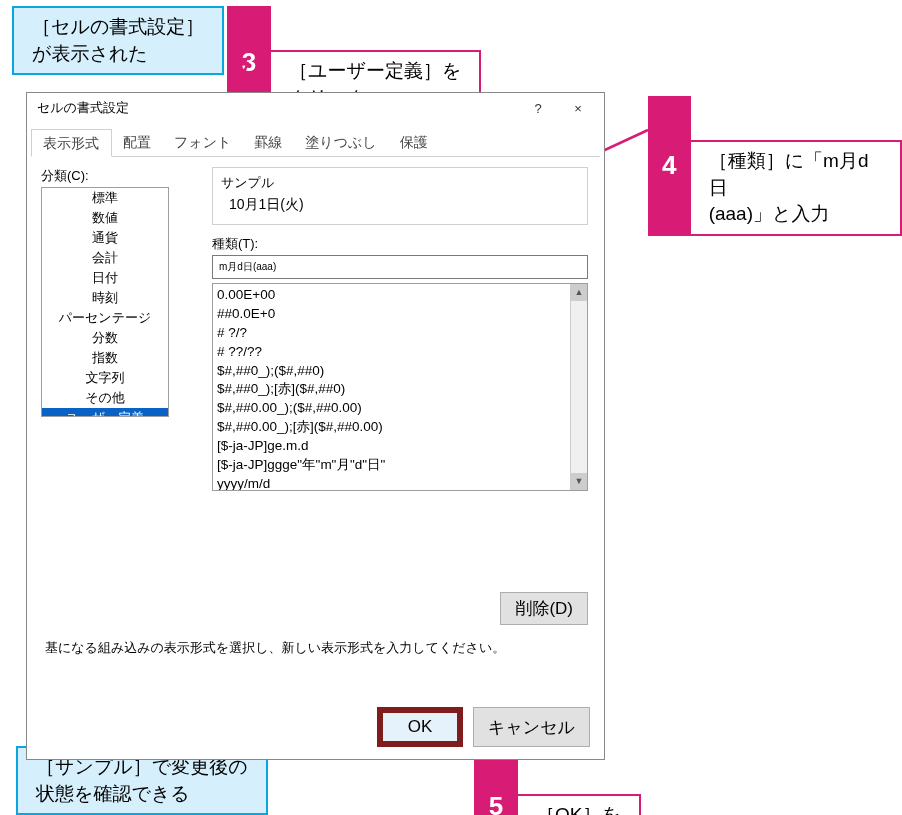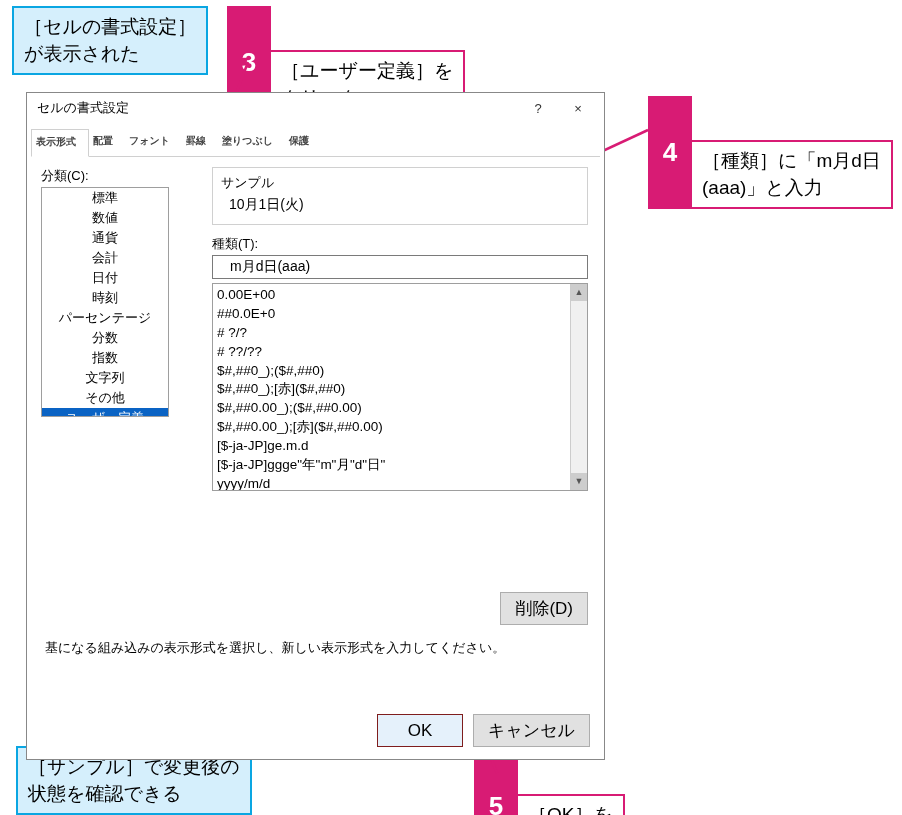--- a/index.html
+++ b/index.html
@@ -1,49 +1,49 @@
 <!DOCTYPE html>
 <html><head>
 <meta charset="utf-8">
 <style>
   *{box-sizing:border-box;}
   body{margin:0;font-family:"Yu Gothic UI","Meiryo",sans-serif;font-size:13px;background:#fff;width:902px;height:815px;position:relative;}
-  .callout{position:absolute;padding:6px 10px;font-size:19px;line-height:1.4;white-space:pre-line;}
+  .callout{position:absolute;padding:6px 18px;font-size:19px;line-height:1.4;white-space:pre-line;}
   .callout.blue{background:#d5effc;border:2px solid #0aa6e2;}
   .callout.white{background:#fff;border:2px solid #d81b74;}
   .stepnum{background:#d81b74;color:#fff;font-size:26px;font-weight:bold;width:44px;display:flex;align-items:center;justify-content:center;}
   .stepwrap{position:absolute;display:flex;}
   .stepwrap .callout{border-left:none;margin-top:44px;}
   svg.lines{position:absolute;top:0;left:0;pointer-events:none;}
   
   .dialog{position:absolute;left:26px;top:92px;width:579px;height:668px;border:1px solid #888;background:#fff;}
   .titlebar{height:30px;display:flex;align-items:center;padding:0 6px;font-size:13px;}
   .titlebar .title{flex:1;padding-left:4px;}
   .titlebar .tb-btn{width:40px;height:30px;display:flex;align-items:center;justify-content:center;color:#333;font-family:Arial,sans-serif;}
   .tabbar{display:flex;border-bottom:1px solid #d0d0d0;height:28px;margin:6px 4px 0 4px;}
-  .tab{padding:5px 12px 3px 4px;color:#444;font-size:10px;font-weight:bold;}
+  .tab{padding:5px 12px 3px 11px;color:#444;font-size:14px;}
   .tab.active{border:1px solid #d0d0d0;border-bottom:1px solid #fff;background:#fff;margin-bottom:-1px;}
   .body{padding:10px 14px;position:relative;height:calc(100% - 64px);}
   .lblCat{font-size:13px;margin-bottom:2px;}
   .catList{width:128px;height:230px;border:1px solid #9e9e9e;overflow:auto;font-size:13px;}
   .catList div{padding:1px 4px;text-align:center;}
   .catList .sel{background:#0a63c4;color:#fff;}
   .rightpane{position:absolute;left:185px;top:10px;right:16px;}
   .lblSample{font-size:13px;margin-bottom:2px;}
   .sampleBox{border:1px solid #d0d0d0;padding:6px 8px 10px 8px;margin-bottom:10px;}
   .sampleVal{padding-left:8px;font-size:14px;margin-top:4px;}
   .lblType{font-size:13px;margin-bottom:2px;}
-  .typeInput{width:100%;border:1px solid #7a7a7a;padding:3px 17px;font-size:14px;height:24px;}
+  .typeInput{width:100%;border:1px solid #7a7a7a;padding:3px 6px;font-size:10px;height:24px;}
   .fmtList{width:100%;height:208px;border:1px solid #9e9e9e;margin-top:4px;overflow:auto;font-size:13.5px;position:relative;}
   .fmtList .inner{padding:2px 4px;}
   .fmtList div{white-space:nowrap;line-height:1.4;}
   .scrollhint{position:absolute;right:0;top:0;width:17px;height:100%;background:#f0f0f0;border-left:1px solid #ccc;}
   .scrollhint div{position:absolute;left:0;width:100%;height:17px;background:#cdcdcd;display:flex;align-items:center;justify-content:center;font-size:9px;color:#555;}
   .btn{border:1px solid #adadad;background:#e1e1e1;padding:4px 14px;font-size:17px;}
-  .btn.primary{border:1px solid #7f1d1d;background:#e5f1fb;}
+  .btn.primary{border:6px solid #7f1d1d;background:#e5f1fb;}
   .delBtn{position:absolute;right:16px;top:435px;}
   .hint{position:absolute;left:18px;top:482px;font-size:13px;}
   .btnrow{position:absolute;right:14px;bottom:12px;display:flex;gap:10px;}
   .btnrow .btn{min-width:86px;}
 </style>
 </head>
 <body>
 
 <div class="callout blue" style="left:12px;top:6px;">［セルの書式設定］
 が表示された</div>

